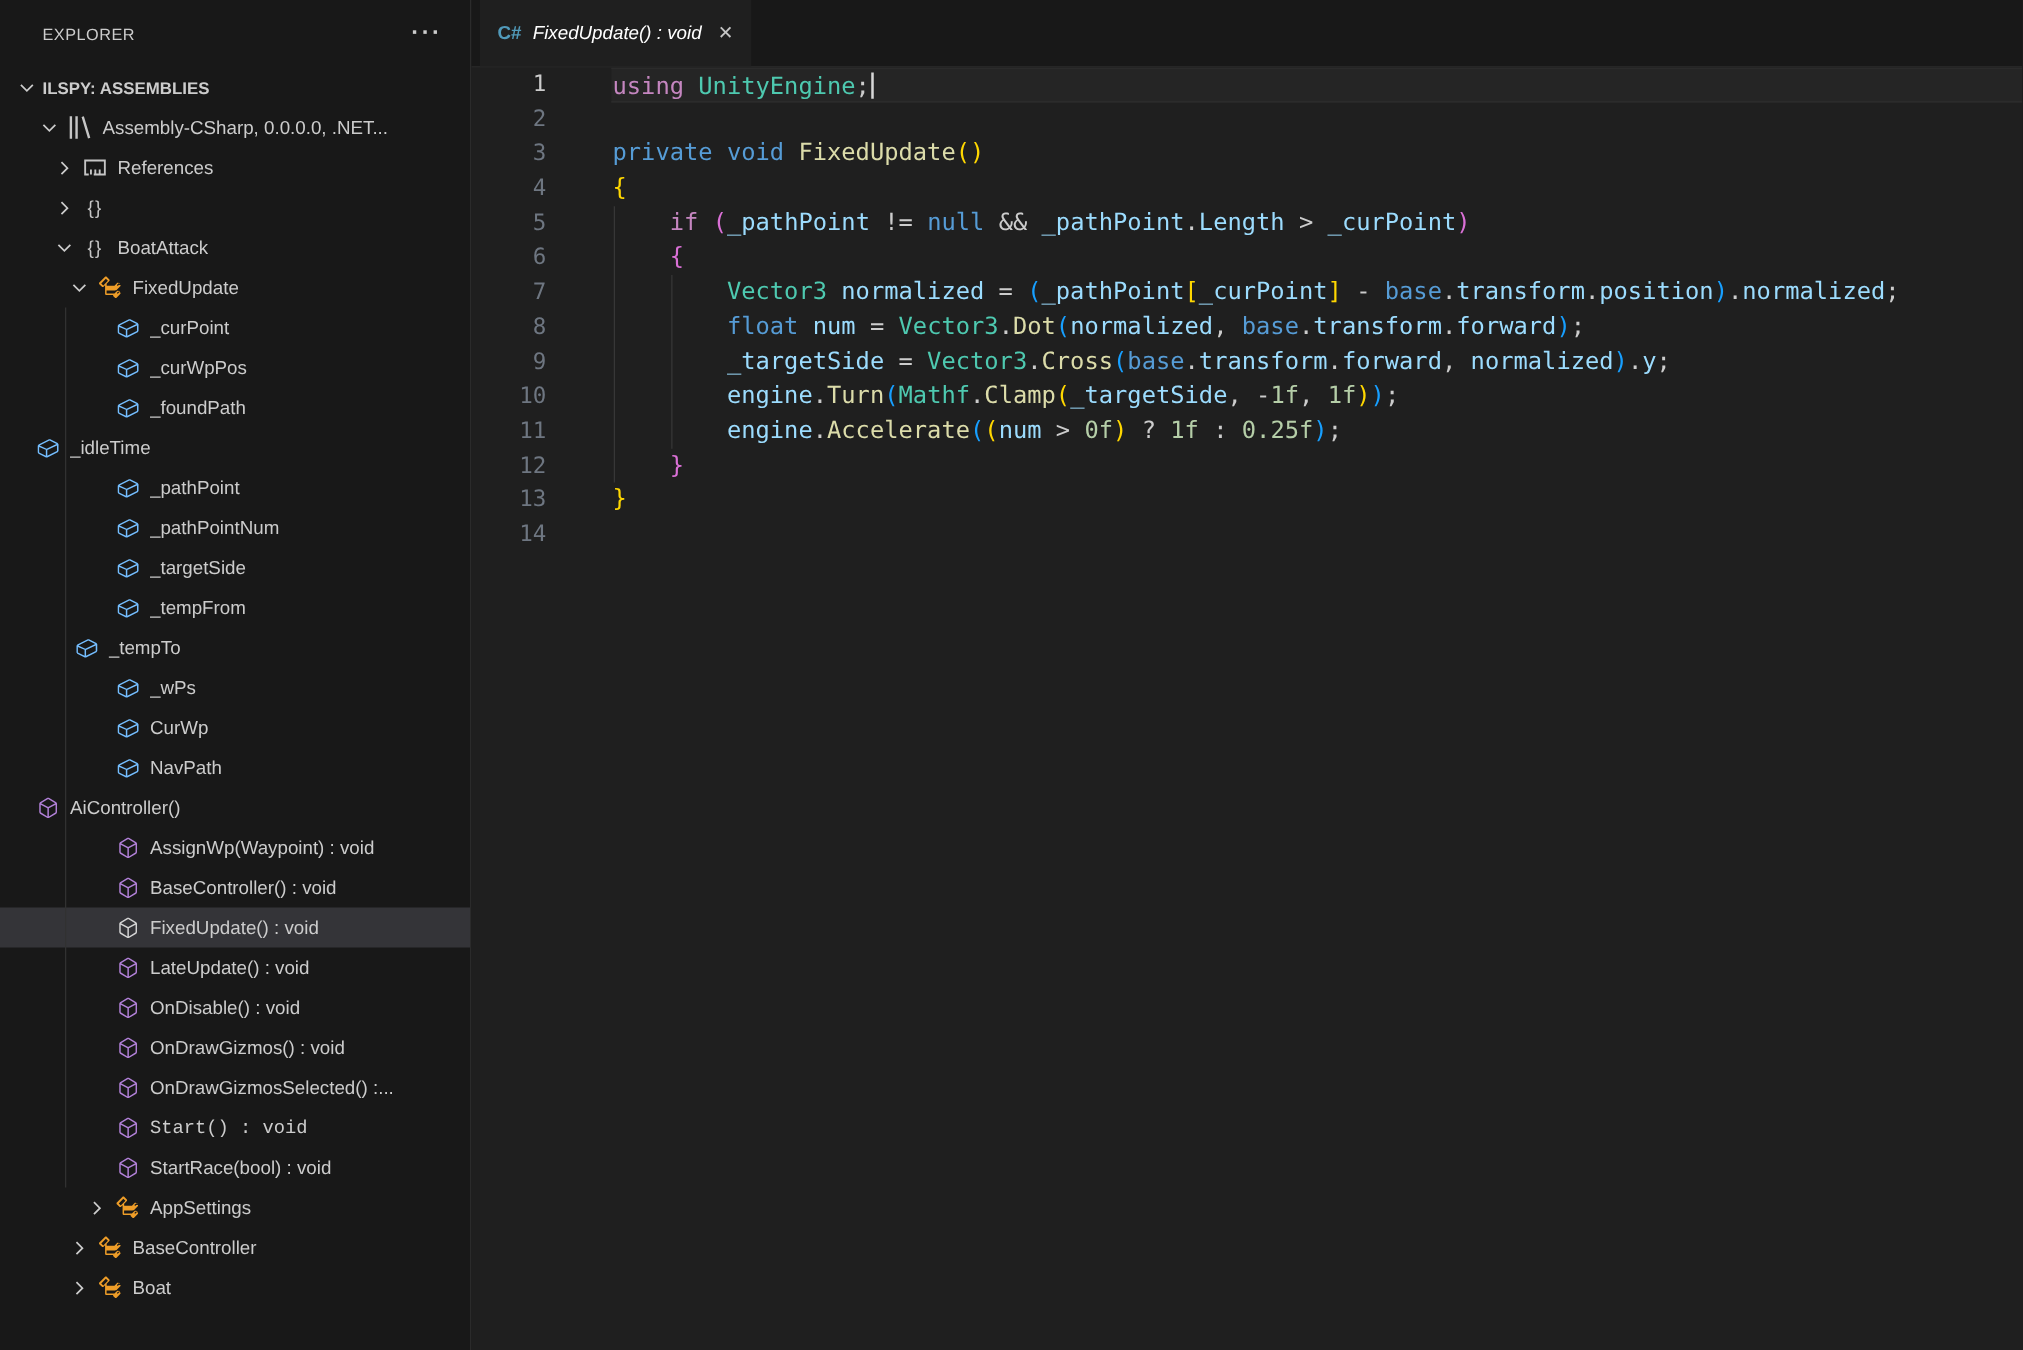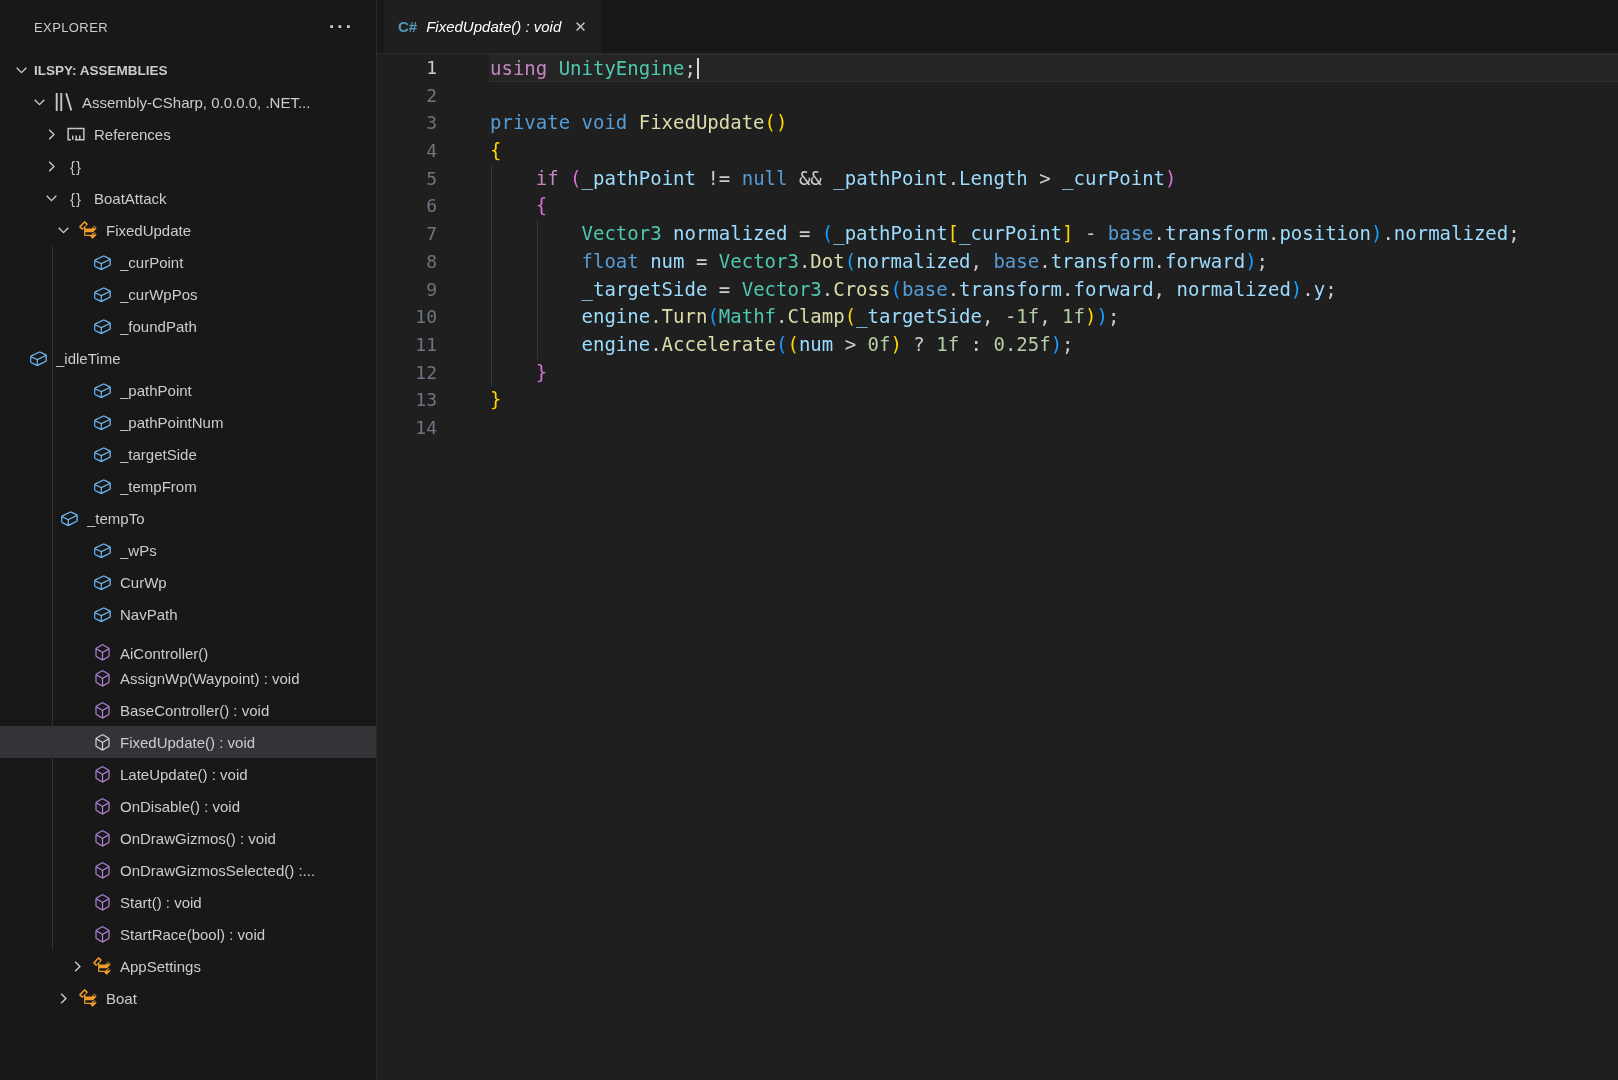--- a/index.html
+++ b/index.html
@@ -262,21 +262,21 @@
         </div>
         <div class="tree-item" style="padding-left: 64px;">
           <span class="chev"></span>
           <span class="t-icon">
             <svg width="19" height="19" viewBox="0 0 16 16" xmlns="http://www.w3.org/2000/svg">
               <path fill="#75BEFF" d="M14.45 4.5l-5-2.5h-.9l-7 3.5-.55.9v4.5l.55.9 5 2.5h.9l7-3.5.55-.9v-4.5l-.55-.9zm-8 8.64l-4.5-2.25V7.17l4.5 2v3.97zm.5-4.8L2.29 6.23l6.66-3.34 4.67 2.34-6.67 3.11zm7 1.55l-6.5 3.25V9.21l6.5-3v3.68z"></path>
             </svg>
           </span>
           <span class="t-label">NavPath</span>
         </div>
-        <div class="tree-item" style="padding-left: 64px; align-items: flex-end;">
+        <div class="tree-item" style="">
           <span class="chev"></span>
           <span class="t-icon">
             <svg width="19" height="19" viewBox="0 0 16 16" xmlns="http://www.w3.org/2000/svg">
               <path fill="#B180D7" d="M13.51 4l-5-3h-1l-5 3-.49.86v6l.49.85 5 3h1l5-3 .49-.85v-6L13.51 4zm-6 9.56l-4.5-2.7V5.7l4.5 2.45v5.41zM3.27 4.7l4.74-2.84 4.74 2.84-4.74 2.59L3.27 4.7zm9.74 6.16l-4.5 2.7V8.15l4.5-2.45v5.16z"></path>
             </svg>
           </span>
           <span class="t-label">AiController()</span>
         </div>
         <div class="tree-item" style="padding-left: 64px;">
           <span class="chev"></span>
@@ -334,21 +334,21 @@
         </div>
         <div class="tree-item" style="padding-left: 64px;">
           <span class="chev"></span>
           <span class="t-icon">
             <svg width="19" height="19" viewBox="0 0 16 16" xmlns="http://www.w3.org/2000/svg">
               <path fill="#B180D7" d="M13.51 4l-5-3h-1l-5 3-.49.86v6l.49.85 5 3h1l5-3 .49-.85v-6L13.51 4zm-6 9.56l-4.5-2.7V5.7l4.5 2.45v5.41zM3.27 4.7l4.74-2.84 4.74 2.84-4.74 2.59L3.27 4.7zm9.74 6.16l-4.5 2.7V8.15l4.5-2.45v5.16z"></path>
             </svg>
           </span>
           <span class="t-label">OnDrawGizmosSelected() :...</span>
         </div>
-        <div class="tree-item" style="padding-left: 64px;">
+        <div class="tree-item" style="padding-left: 64px; font-family: Liberation Mono, monospace;">
           <span class="chev"></span>
           <span class="t-icon">
             <svg width="19" height="19" viewBox="0 0 16 16" xmlns="http://www.w3.org/2000/svg">
               <path fill="#B180D7" d="M13.51 4l-5-3h-1l-5 3-.49.86v6l.49.85 5 3h1l5-3 .49-.85v-6L13.51 4zm-6 9.56l-4.5-2.7V5.7l4.5 2.45v5.41zM3.27 4.7l4.74-2.84 4.74 2.84-4.74 2.59L3.27 4.7zm9.74 6.16l-4.5 2.7V8.15l4.5-2.45v5.16z"></path>
             </svg>
           </span>
           <span class="t-label">Start() : void</span>
         </div>
         <div class="tree-item" style="padding-left: 64px;">
           <span class="chev"></span>
@@ -364,20 +364,33 @@
             <svg width="17" height="17" viewBox="0 0 16 16" xmlns="http://www.w3.org/2000/svg">
               <path d="M5.8 3.5 10.3 8l-4.5 4.5" fill="none" stroke="#cccccc" stroke-width="1.3"></path>
             </svg>
           </span>
           <span class="t-icon">
             <svg width="20" height="20" viewBox="0 0 16 16" xmlns="http://www.w3.org/2000/svg">
               <path fill="#EE9D28" d="M11.34 9.71h.71l2.67-2.67v-.71L13.38 5h-.7l-1.82 1.81h-5V5.56l1.86-1.85V3l-2-2H5L1 5v.71l2 2h.71l1.14-1.15v5.79l.5.5H10v.52l1.33 1.34h.71l2.67-2.67v-.71L13.37 10h-.7l-1.86 1.85h-5v-1.99h5.53zM2.41 5.36l2.94-2.94 1.29 1.29-2.94 2.94-1.29-1.29zm9.95 1.11l1.43-1.43.58.58-1.43 1.43-.58-.58zm0 5l1.43-1.43.58.58-1.43 1.43-.58-.58z"></path>
             </svg>
           </span>
           <span class="t-label">AppSettings</span>
+        </div>
+        <div class="tree-item" style="padding-left: 50px;">
+          <span class="chev">
+            <svg width="17" height="17" viewBox="0 0 16 16" xmlns="http://www.w3.org/2000/svg">
+              <path d="M5.8 3.5 10.3 8l-4.5 4.5" fill="none" stroke="#cccccc" stroke-width="1.3"></path>
+            </svg>
+          </span>
+          <span class="t-icon">
+            <svg width="20" height="20" viewBox="0 0 16 16" xmlns="http://www.w3.org/2000/svg">
+              <path fill="#EE9D28" d="M11.34 9.71h.71l2.67-2.67v-.71L13.38 5h-.7l-1.82 1.81h-5V5.56l1.86-1.85V3l-2-2H5L1 5v.71l2 2h.71l1.14-1.15v5.79l.5.5H10v.52l1.33 1.34h.71l2.67-2.67v-.71L13.37 10h-.7l-1.86 1.85h-5v-1.99h5.53zM2.41 5.36l2.94-2.94 1.29 1.29-2.94 2.94-1.29-1.29zm9.95 1.11l1.43-1.43.58.58-1.43 1.43-.58-.58zm0 5l1.43-1.43.58.58-1.43 1.43-.58-.58z"></path>
+            </svg>
+          </span>
+          <span class="t-label">BaseController</span>
         </div>
         <div class="tree-item" style="padding-left: 50px;">
           <span class="chev">
             <svg width="17" height="17" viewBox="0 0 16 16" xmlns="http://www.w3.org/2000/svg">
               <path d="M5.8 3.5 10.3 8l-4.5 4.5" fill="none" stroke="#cccccc" stroke-width="1.3"></path>
             </svg>
           </span>
           <span class="t-icon">
             <svg width="20" height="20" viewBox="0 0 16 16" xmlns="http://www.w3.org/2000/svg">
               <path fill="#EE9D28" d="M11.34 9.71h.71l2.67-2.67v-.71L13.38 5h-.7l-1.82 1.81h-5V5.56l1.86-1.85V3l-2-2H5L1 5v.71l2 2h.71l1.14-1.15v5.79l.5.5H10v.52l1.33 1.34h.71l2.67-2.67v-.71L13.37 10h-.7l-1.86 1.85h-5v-1.99h5.53zM2.41 5.36l2.94-2.94 1.29 1.29-2.94 2.94-1.29-1.29zm9.95 1.11l1.43-1.43.58.58-1.43 1.43-.58-.58zm0 5l1.43-1.43.58.58-1.43 1.43-.58-.58z"></path>

